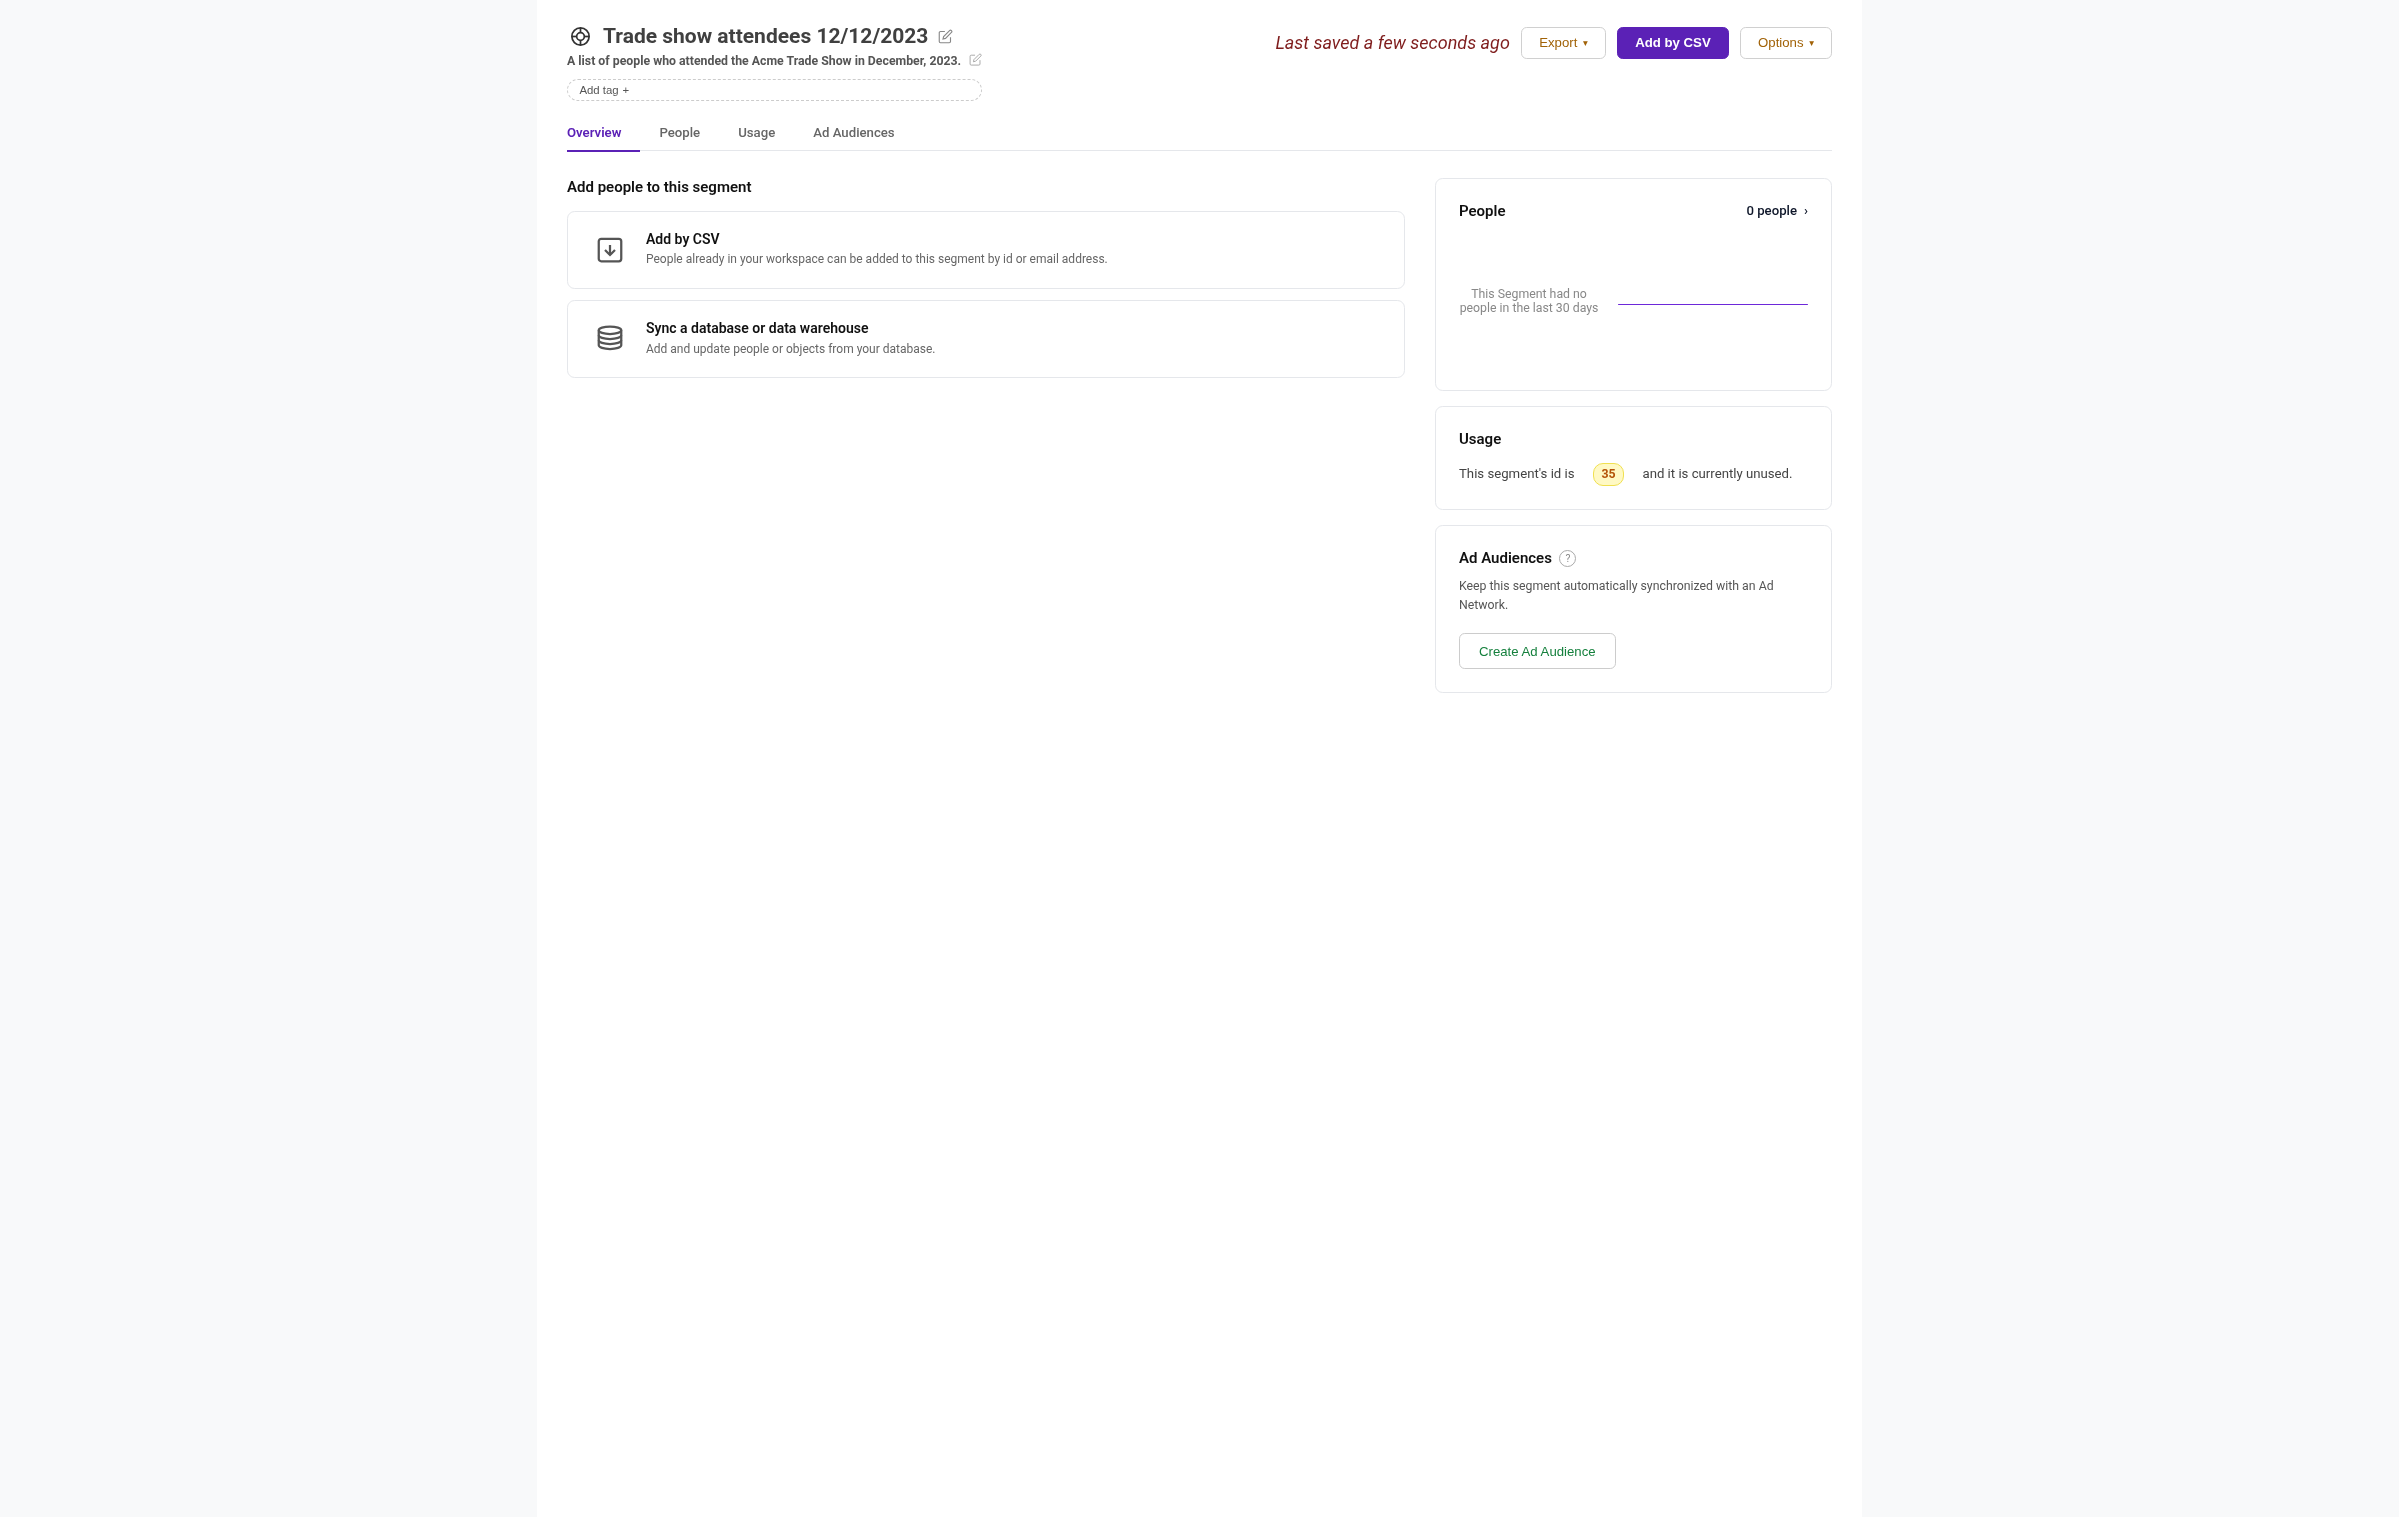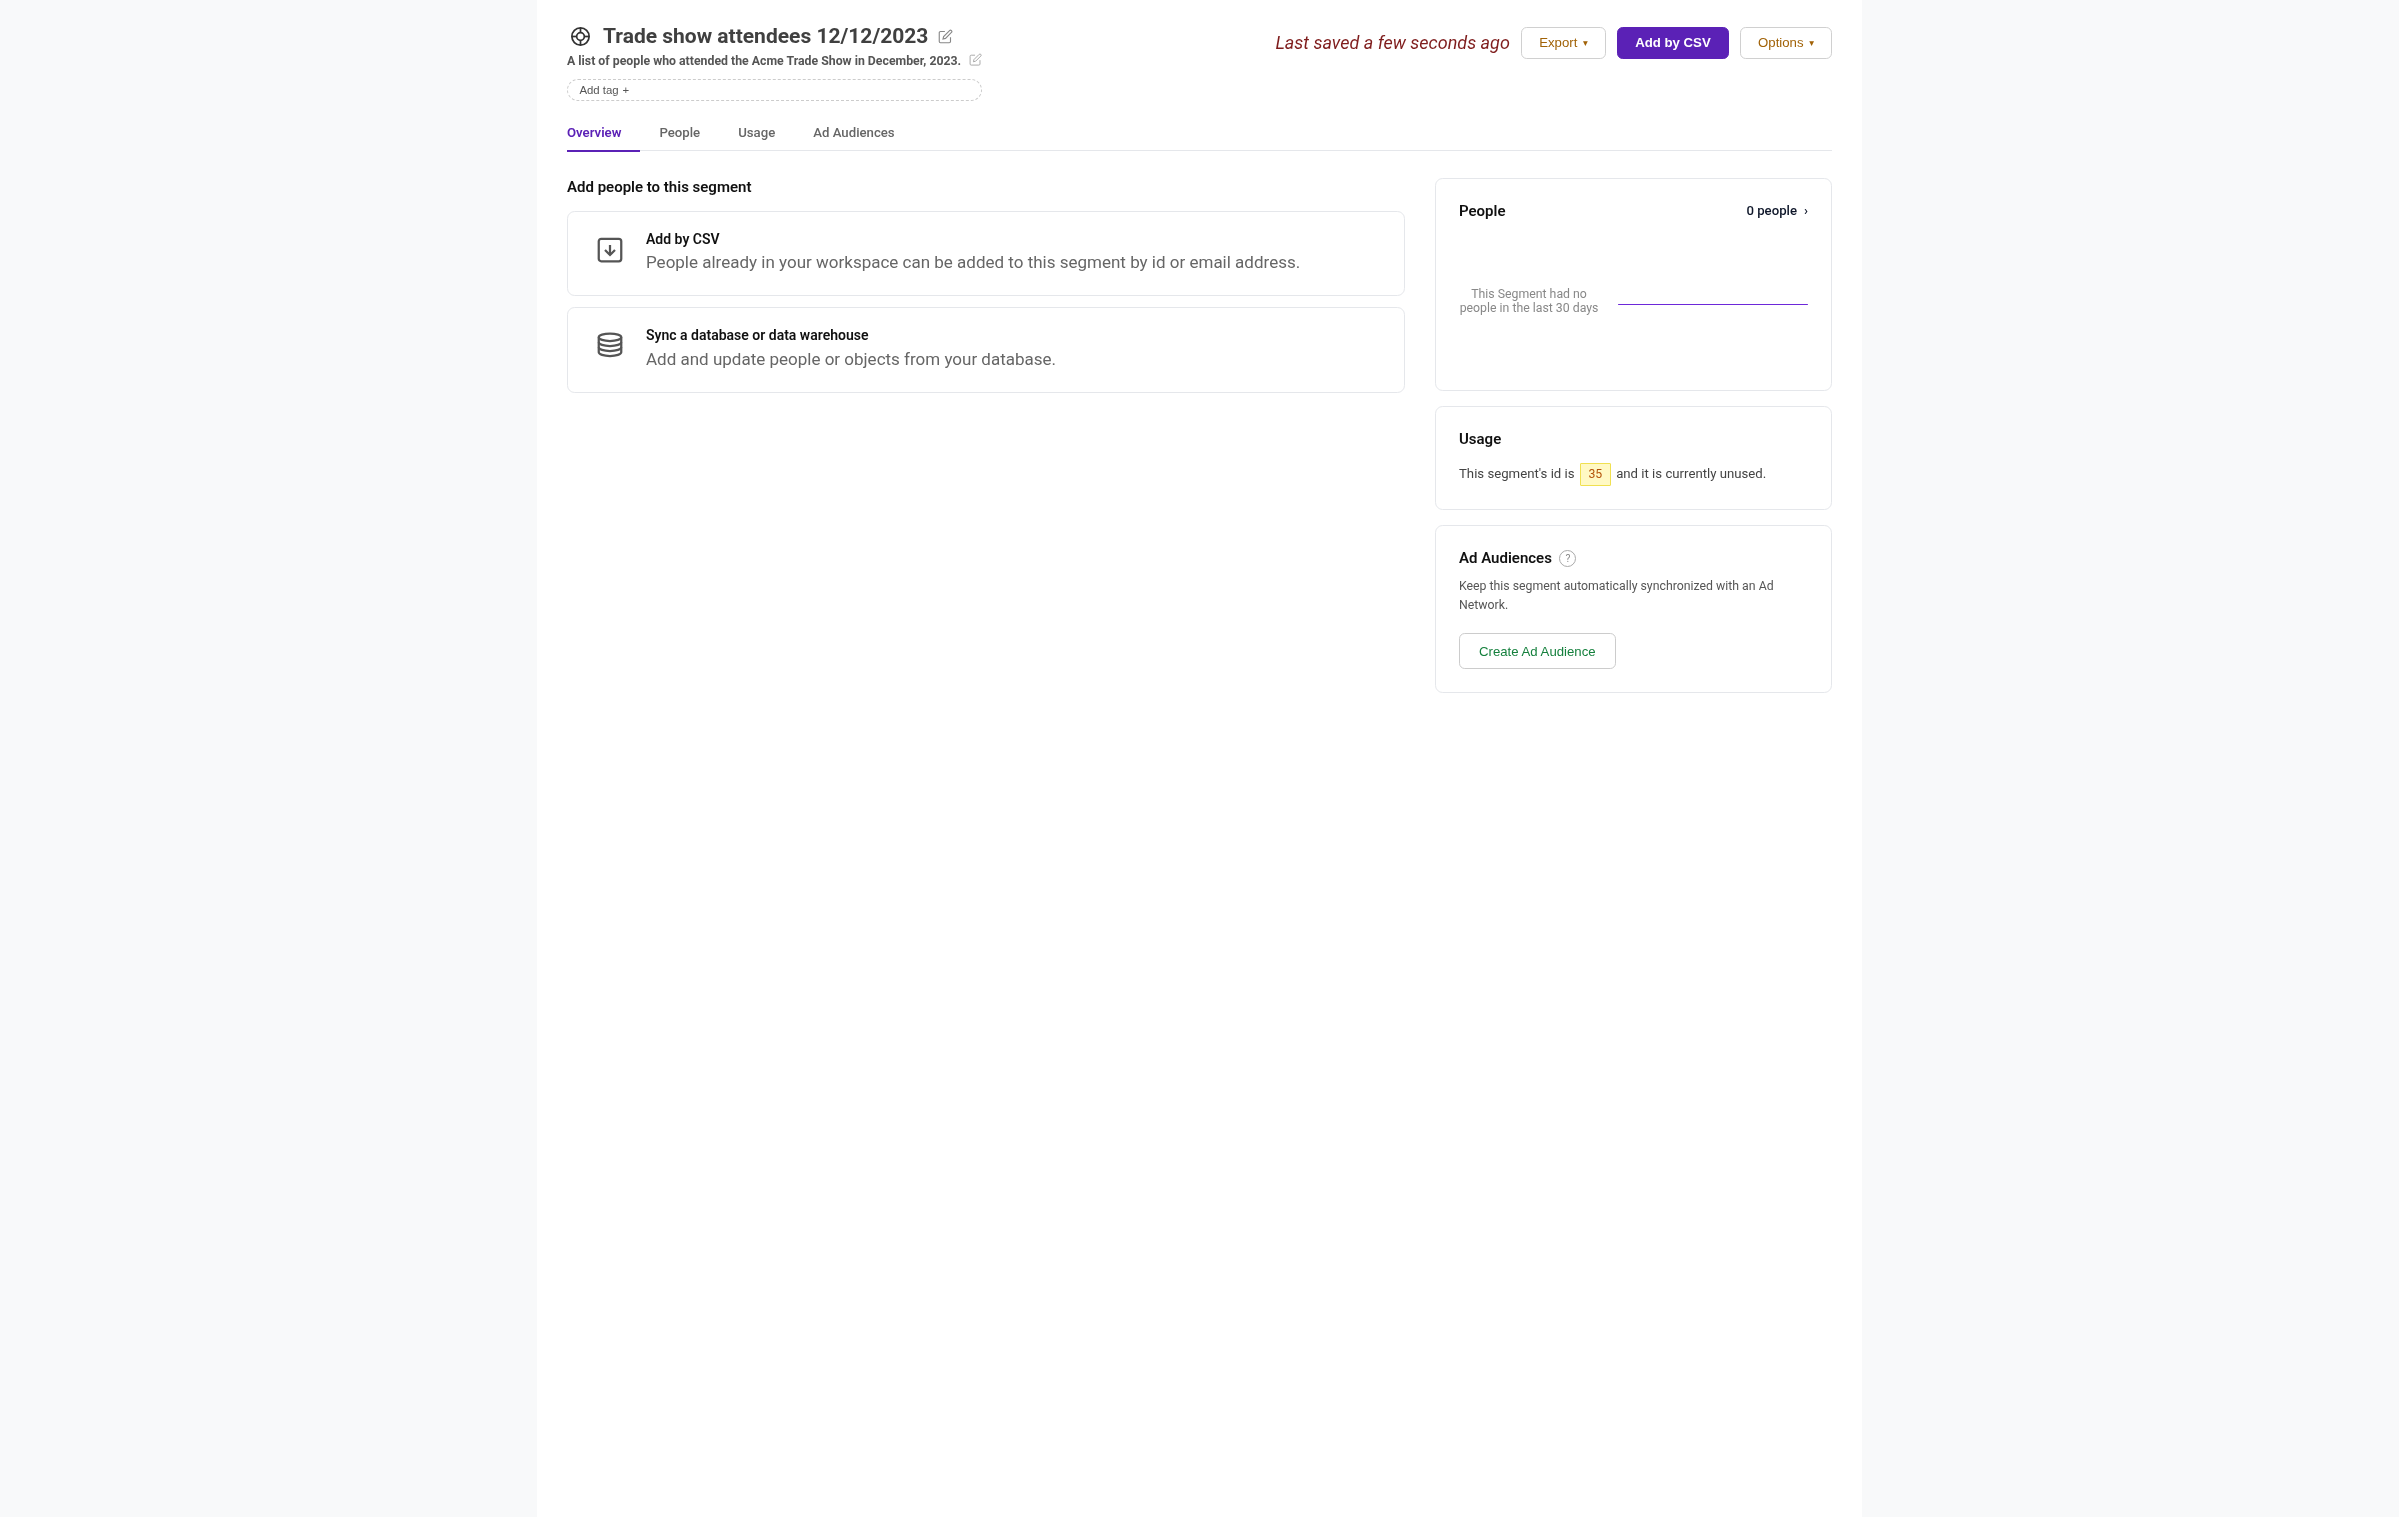--- a/index.html
+++ b/index.html
@@ -234,21 +234,21 @@
     .card-content {}
 
     .card-title {
       font-size: 14px;
       font-weight: 600;
       color: #111;
       margin-bottom: 3.8px;
     }
 
     .card-desc {
-      font-size: 17px;
+      font-size: 12px;
       color: #666;
       line-height: 1.5;
     }
 
     
     .right-card {
       border: 1.4px solid #e5e7eb;
       border-radius: 7.6px;
       padding: 23px;
       background: #fff;
@@ -306,26 +306,26 @@
       color: #444;
       line-height: 1.6;
     }
 
     .usage-id-badge {
       display: inline-flex;
       align-items: center;
       justify-content: center;
       background: #fff9c4;
       border: 1.4px solid #f0e050;
-      border-radius: 1px;
+      border-radius: 10px;
       padding: 0.9px 7.6px;
       font-size: 12.3px;
-      font-weight: 400;
+      font-weight: 700;
       color: #b45309;
-      margin: 0 2px;
+      margin: 0 15px;
     }
 
     
     .ad-audiences-header {
       display: flex;
       align-items: center;
       gap: 7.6px;
       margin-bottom: 9.5px;
     }
 

